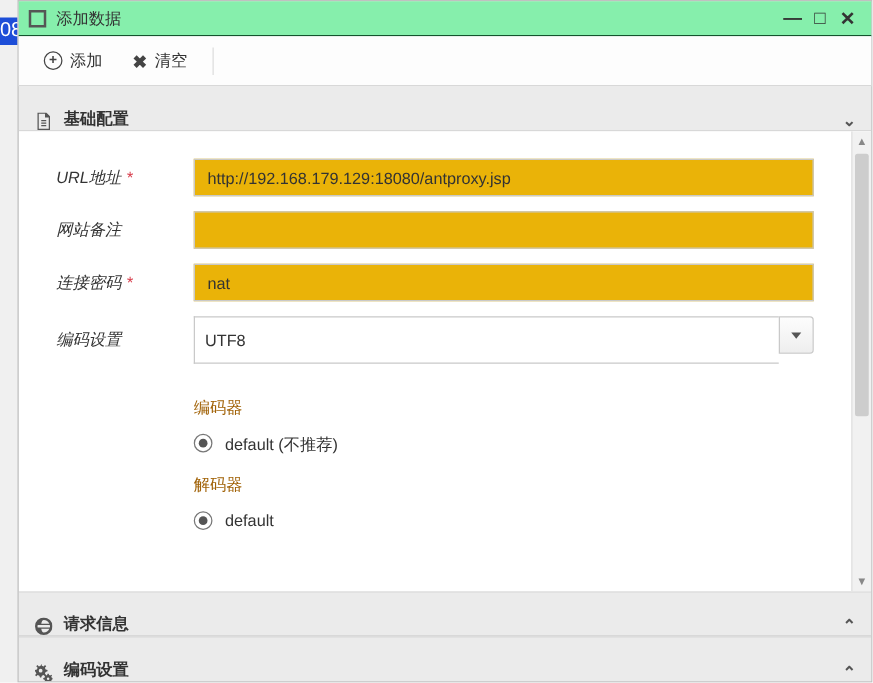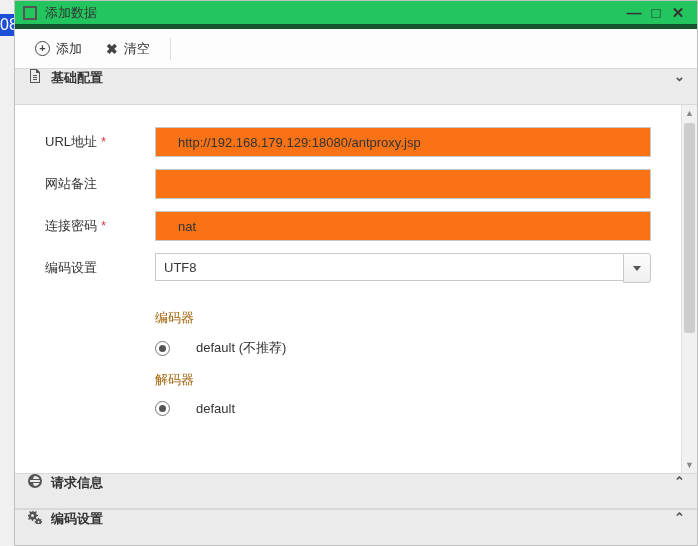--- a/index.html
+++ b/index.html
@@ -1,46 +1,46 @@
 <!DOCTYPE html>
 <html><head>
 <meta charset="utf-8">
 <style>
   * { box-sizing: border-box; margin: 0; padding: 0; font-family: "Microsoft YaHei", Arial, sans-serif; font-size: 13px; }
   body { background: #f0f0f0; width: 698px; height: 546px; overflow: hidden; position: relative; }
   .stray { position: absolute; left: 0; top: 14px; background: #1d4ed8; color: #fff; padding: 2px 3px 2px 0; font-size: 16px; }
   .window { position: absolute; left: 14px; top: 0; width: 684px; height: 546px; background: #eee; border: 1px solid #c0c0c0; display: flex; flex-direction: column; }
-  .titlebar { height: 28px; background: #22c55e; border-bottom: 5px solid #14532d; display: flex; align-items: center; padding: 0 8px; color: #333; justify-content: center; }
+  .titlebar { height: 28px; background: #86efac; border-bottom: 1px solid #14532d; display: flex; align-items: center; padding: 0 8px; color: #333; justify-content: center; }
   .titlebar .ticon { width: 14px; height: 14px; border: 2px solid #555; margin-right: 8px; }
   .titlebar .spacer { flex: 1; }
   .wbtn { width: 22px; text-align: center; color: #333; font-weight: bold; font-size: 15px; cursor: pointer; }
   .toolbar { height: 40px; background: #fdfdfd; border-bottom: 1px solid #d8d8d8; display: flex; align-items: center; padding: 0 10px; gap: 4px; color: #333; }
   .tbtn { display: flex; align-items: center; gap: 6px; padding: 5px 10px; cursor: pointer; border-radius: 3px; }
   .vsep { width: 1px; height: 22px; background: #ddd; margin: 0 6px; }
   .circ-plus { display: inline-flex; width: 15px; height: 15px; border: 1.5px solid #444; border-radius: 50%; align-items: center; justify-content: center; font-size: 11px; line-height: 1; font-weight: bold; color: #444; }
   .x-ic { font-size: 14px; font-weight: bold; color: #444; }
   .spin-ic { display: inline-block; width: 14px; height: 14px; border: 2px dotted #666; border-radius: 50%; }
   .accordion { flex: 1; display: flex; flex-direction: column; overflow: hidden; }
-  .acc-header { height: 36px; background: #ebebeb; border-top: 1px solid #d8d8d8; border-bottom: 1px solid #d8d8d8; display: flex; align-items: flex-start; padding: 0 12px; color: #333; cursor: pointer; font-weight: bold; }
+  .acc-header { height: 36px; background: #ebebeb; border-top: 1px solid #d8d8d8; border-bottom: 1px solid #d8d8d8; display: flex; align-items: flex-end; padding: 0 12px; color: #333; cursor: pointer; font-weight: bold; }
   .acc-header:first-child { border-top: none; }
   .acc-header .hicon { width: 16px; display: inline-flex; align-items: center; justify-content: center; margin-right: 8px; color: #555; }
   .acc-header .spacer { flex: 1; }
   .chev { font-size: 13px; color: #555; font-weight: bold; }
   .acc-body { flex: 1; background: #fff; position: relative; overflow: hidden; display: flex; }
   .scroll-area { flex: 1; overflow-y: auto; padding: 22px 30px 20px 30px; }
   .form-row { display: flex; align-items: center; margin-bottom: 12px; }
-  .form-label { width: 110px; color: #333; flex-shrink: 0; }
+  .form-label { width: 110px; color: #333; flex-shrink: 0; font-style: italic; }
   .req { color: #d73a49; margin-left: 4px; }
-  .text-input { flex: 1; height: 30px; border: 1px solid #c9c9c9; padding: 0 22px; color: #333; background: #f97316; outline: none; }
+  .text-input { flex: 1; height: 30px; border: 1px solid #c9c9c9; padding: 0 10px; color: #333; background: #eab308; outline: none; }
   .select-wrap { flex: 1; display: flex; }
-  .select-display { flex: 1; height: 28px; border: 1px solid #c9c9c9; border-right: none; padding: 0 8px; display: flex; align-items: center; background: #fff; color: #333; }
+  .select-display { flex: 1; height: 38px; border: 1px solid #c9c9c9; border-right: none; padding: 0 8px; display: flex; align-items: center; background: #fff; color: #333; }
   .select-btn { width: 28px; height: 30px; border: 1px solid #c9c9c9; background: linear-gradient(#fdfdfd,#eee); display: flex; align-items: center; justify-content: center; cursor: pointer; border-radius: 0 3px 3px 0; }
   .select-btn .tri { width: 0; height: 0; border-left: 4px solid transparent; border-right: 4px solid transparent; border-top: 5px solid #555; }
   .sub-label { color: #a16207; margin: 14px 0 12px 110px; }
-  .radio-row { display: flex; align-items: center; margin-left: 110px; gap: 26px; color: #333; margin-bottom: 10px; }
+  .radio-row { display: flex; align-items: flex-start; margin-left: 110px; gap: 10px; color: #333; margin-bottom: 10px; }
   .radio { width: 15px; height: 15px; border: 1.5px solid #777; border-radius: 50%; display: inline-flex; align-items: center; justify-content: center; background: #fff; }
   .radio .dot { width: 7px; height: 7px; background: #555; border-radius: 50%; }
   .scrollbar { width: 16px; background: #f1f1f1; border-left: 1px solid #e0e0e0; position: relative; }
   .sb-btn { height: 16px; display: flex; align-items: center; justify-content: center; color: #888; font-size: 9px; cursor: pointer; }
   .sb-thumb { position: absolute; left: 2px; right: 2px; top: 18px; height: 210px; background: #cdcdcd; border-radius: 2px; }
   .doc-icon svg, .gears-icon svg, .edge-icon svg { display: block; }
 </style>
 </head>
 <body>
 

